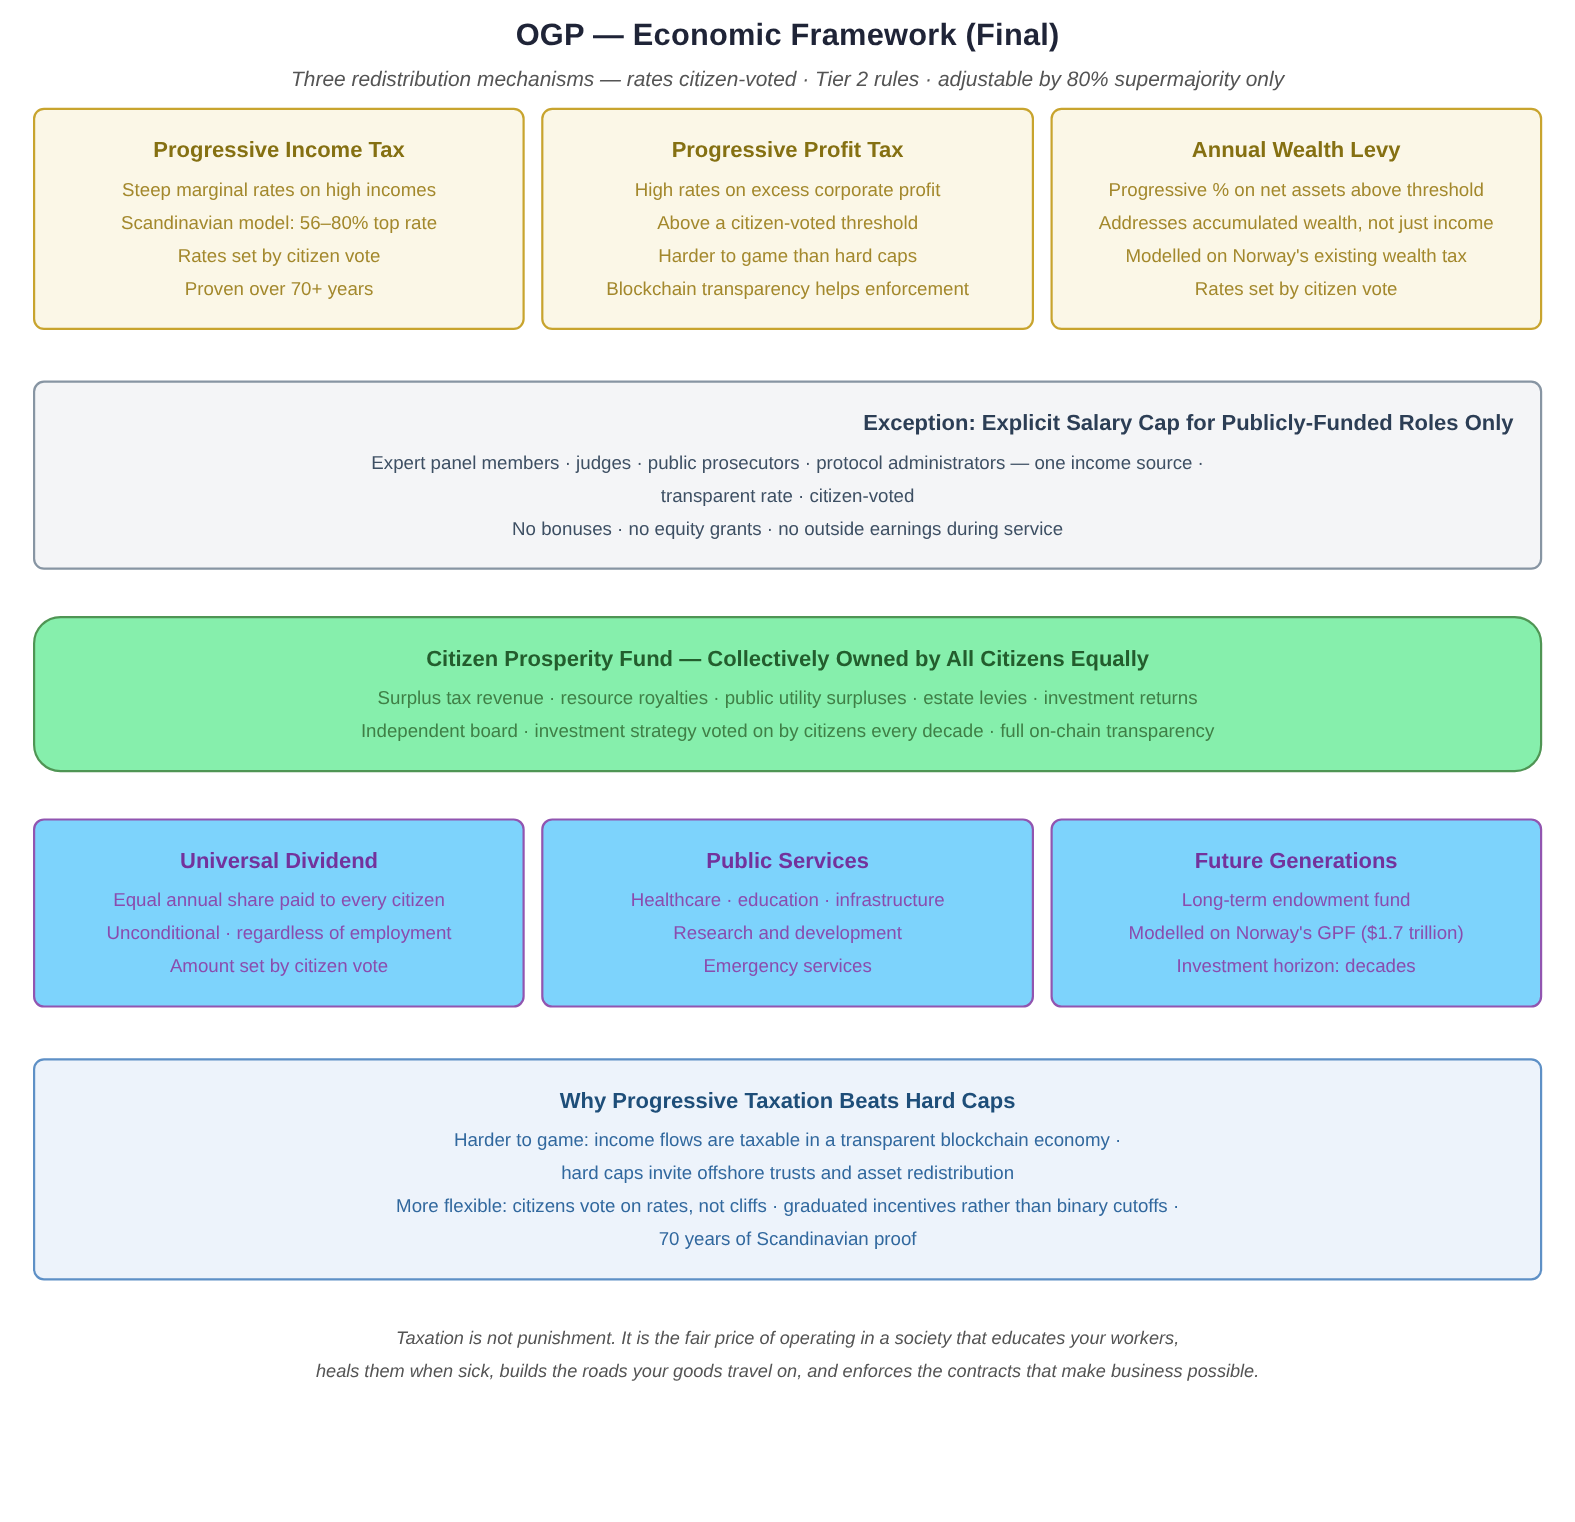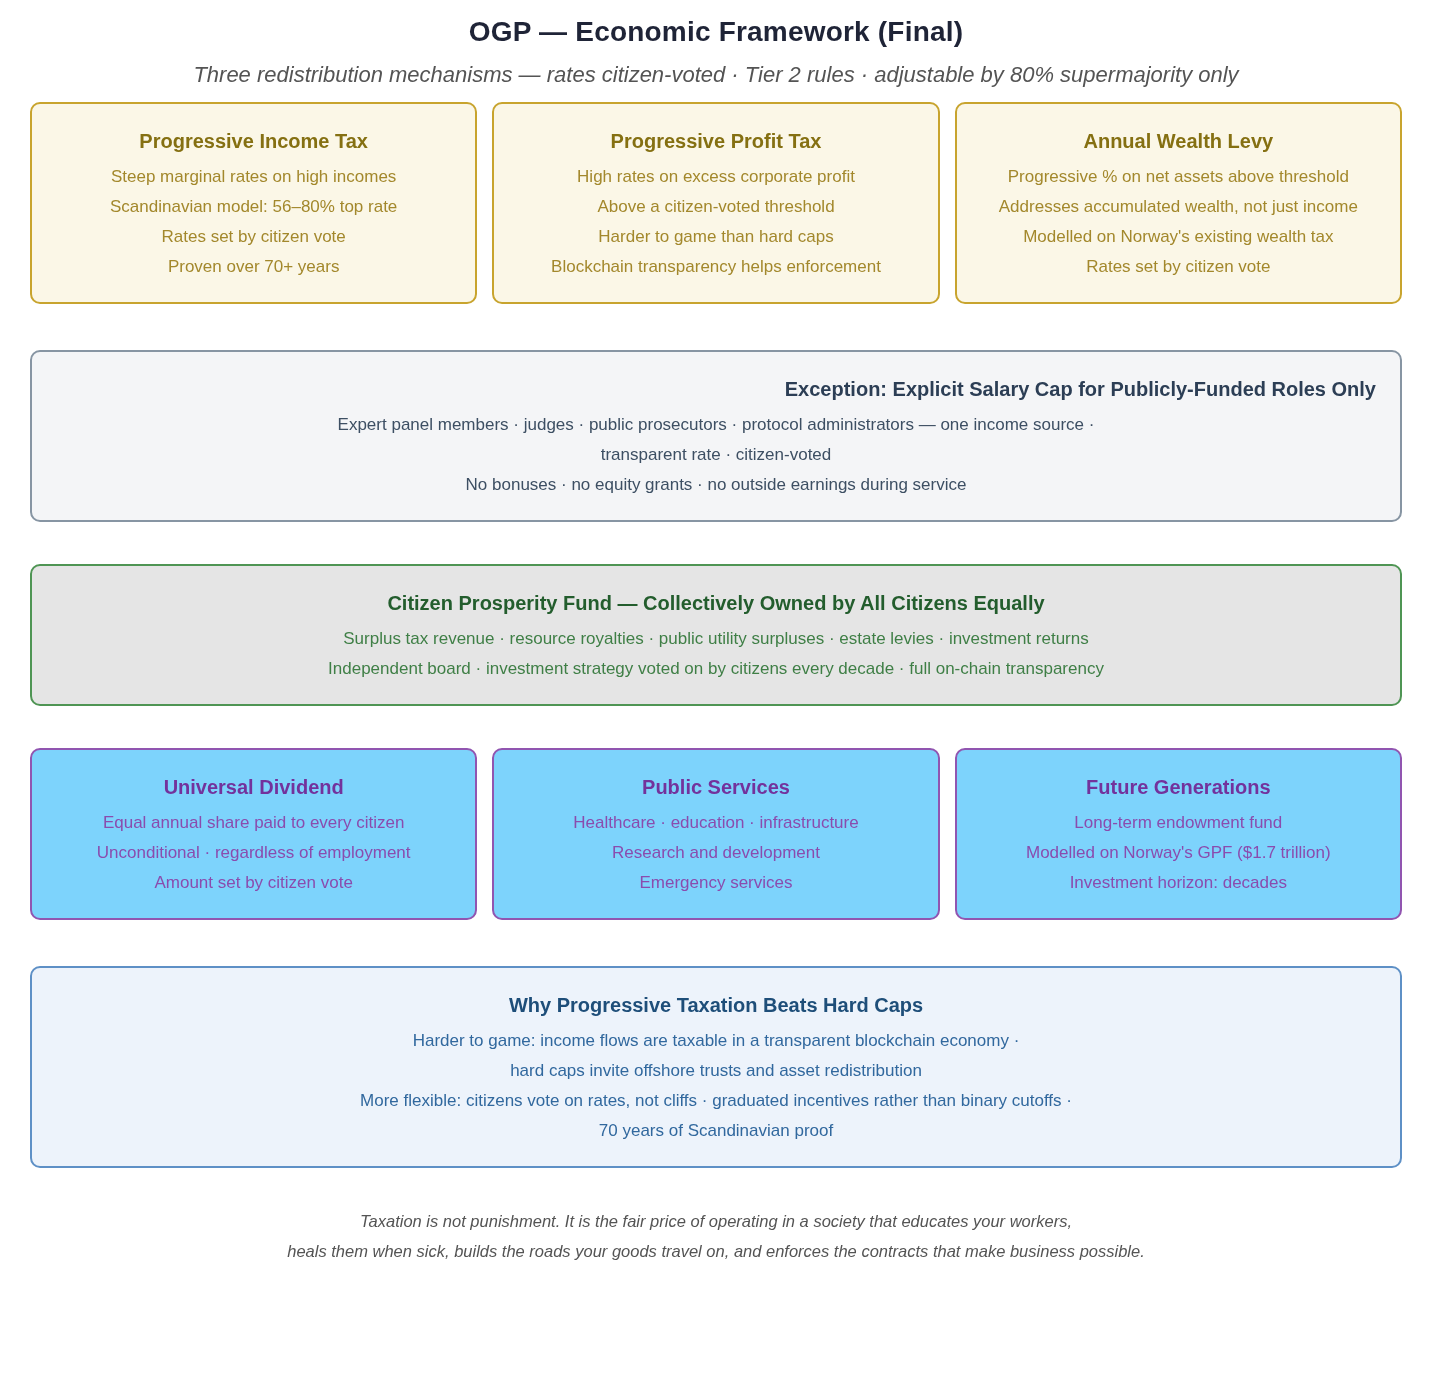--- a/index.html
+++ b/index.html
@@ -44,36 +44,36 @@
   .teal   .box-line  { color: #418f69; }
 
   .gold   { background: #fbf7e7; border-color: #c8a42e; }
   .gold   .box-title { color: #857012; }
   .gold   .box-line  { color: #a3882c; }
 
   .slate  { background: #f4f5f7; border-color: #8795a3; }
   .slate  .box-title { color: #2c3e55; text-align: right; }
   .slate  .box-line  { color: #3d4f63; }
 
-  .green  { background: #e5e5e5; border-color: #4f9554; }
+  .green  { background: #86efac; border-color: #4f9554; border-radius: 25px; }
   .green  .box-title { color: #235d2d; }
   .green  .box-line  { color: #3f7f46; }
 
   .purple { background: #7dd3fc; border-color: #9155b0; }
   .purple .box-title { color: #73329c; }
   .purple .box-line  { color: #8a4cae; }
 
   .blue   { background: #edf3fb; border-color: #5e90c6; }
   .blue   .box-title { color: #1e4e79; }
   .blue   .box-line  { color: #31689e; }
 
   .note {
     text-align: center;
     font-style: italic;
-    font-size: 22px;
+    font-size: 19px;
     color: #545454;
     margin: 13px 0 14px 0;
   }
 
   .row {
     display: flex;
     gap: 15px;
     margin-top: 0;
   }
   .row .box { flex: 1; }

